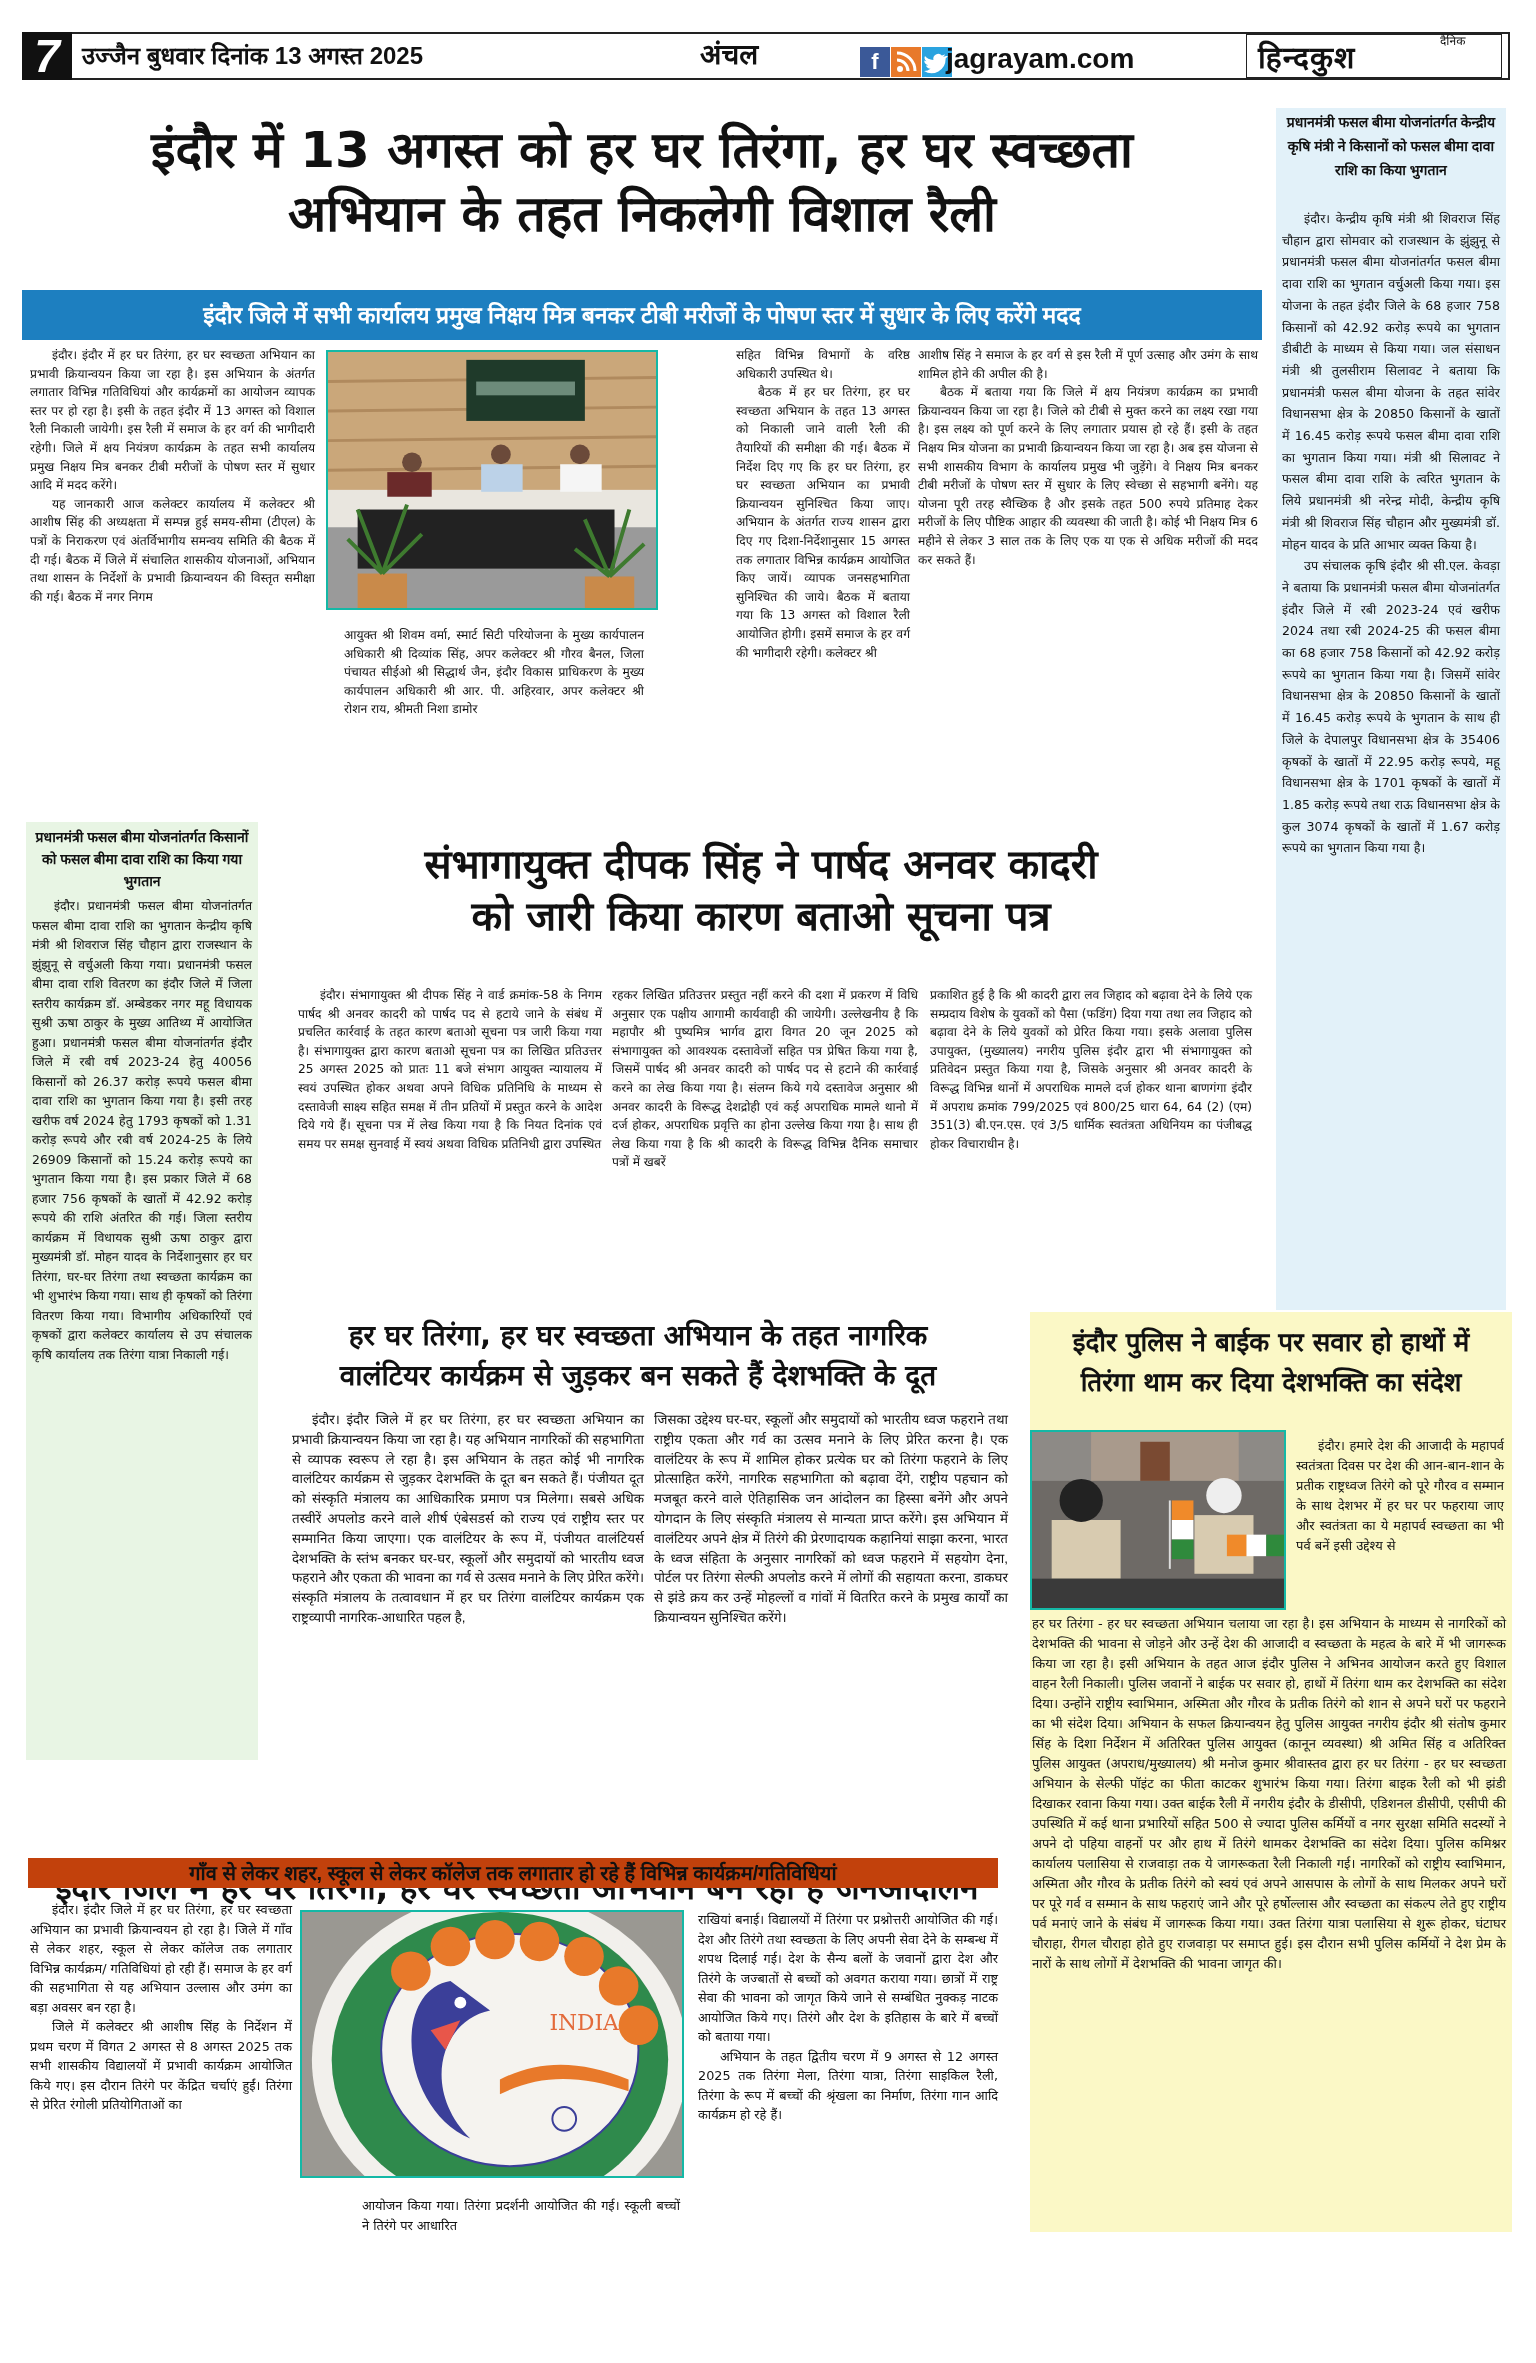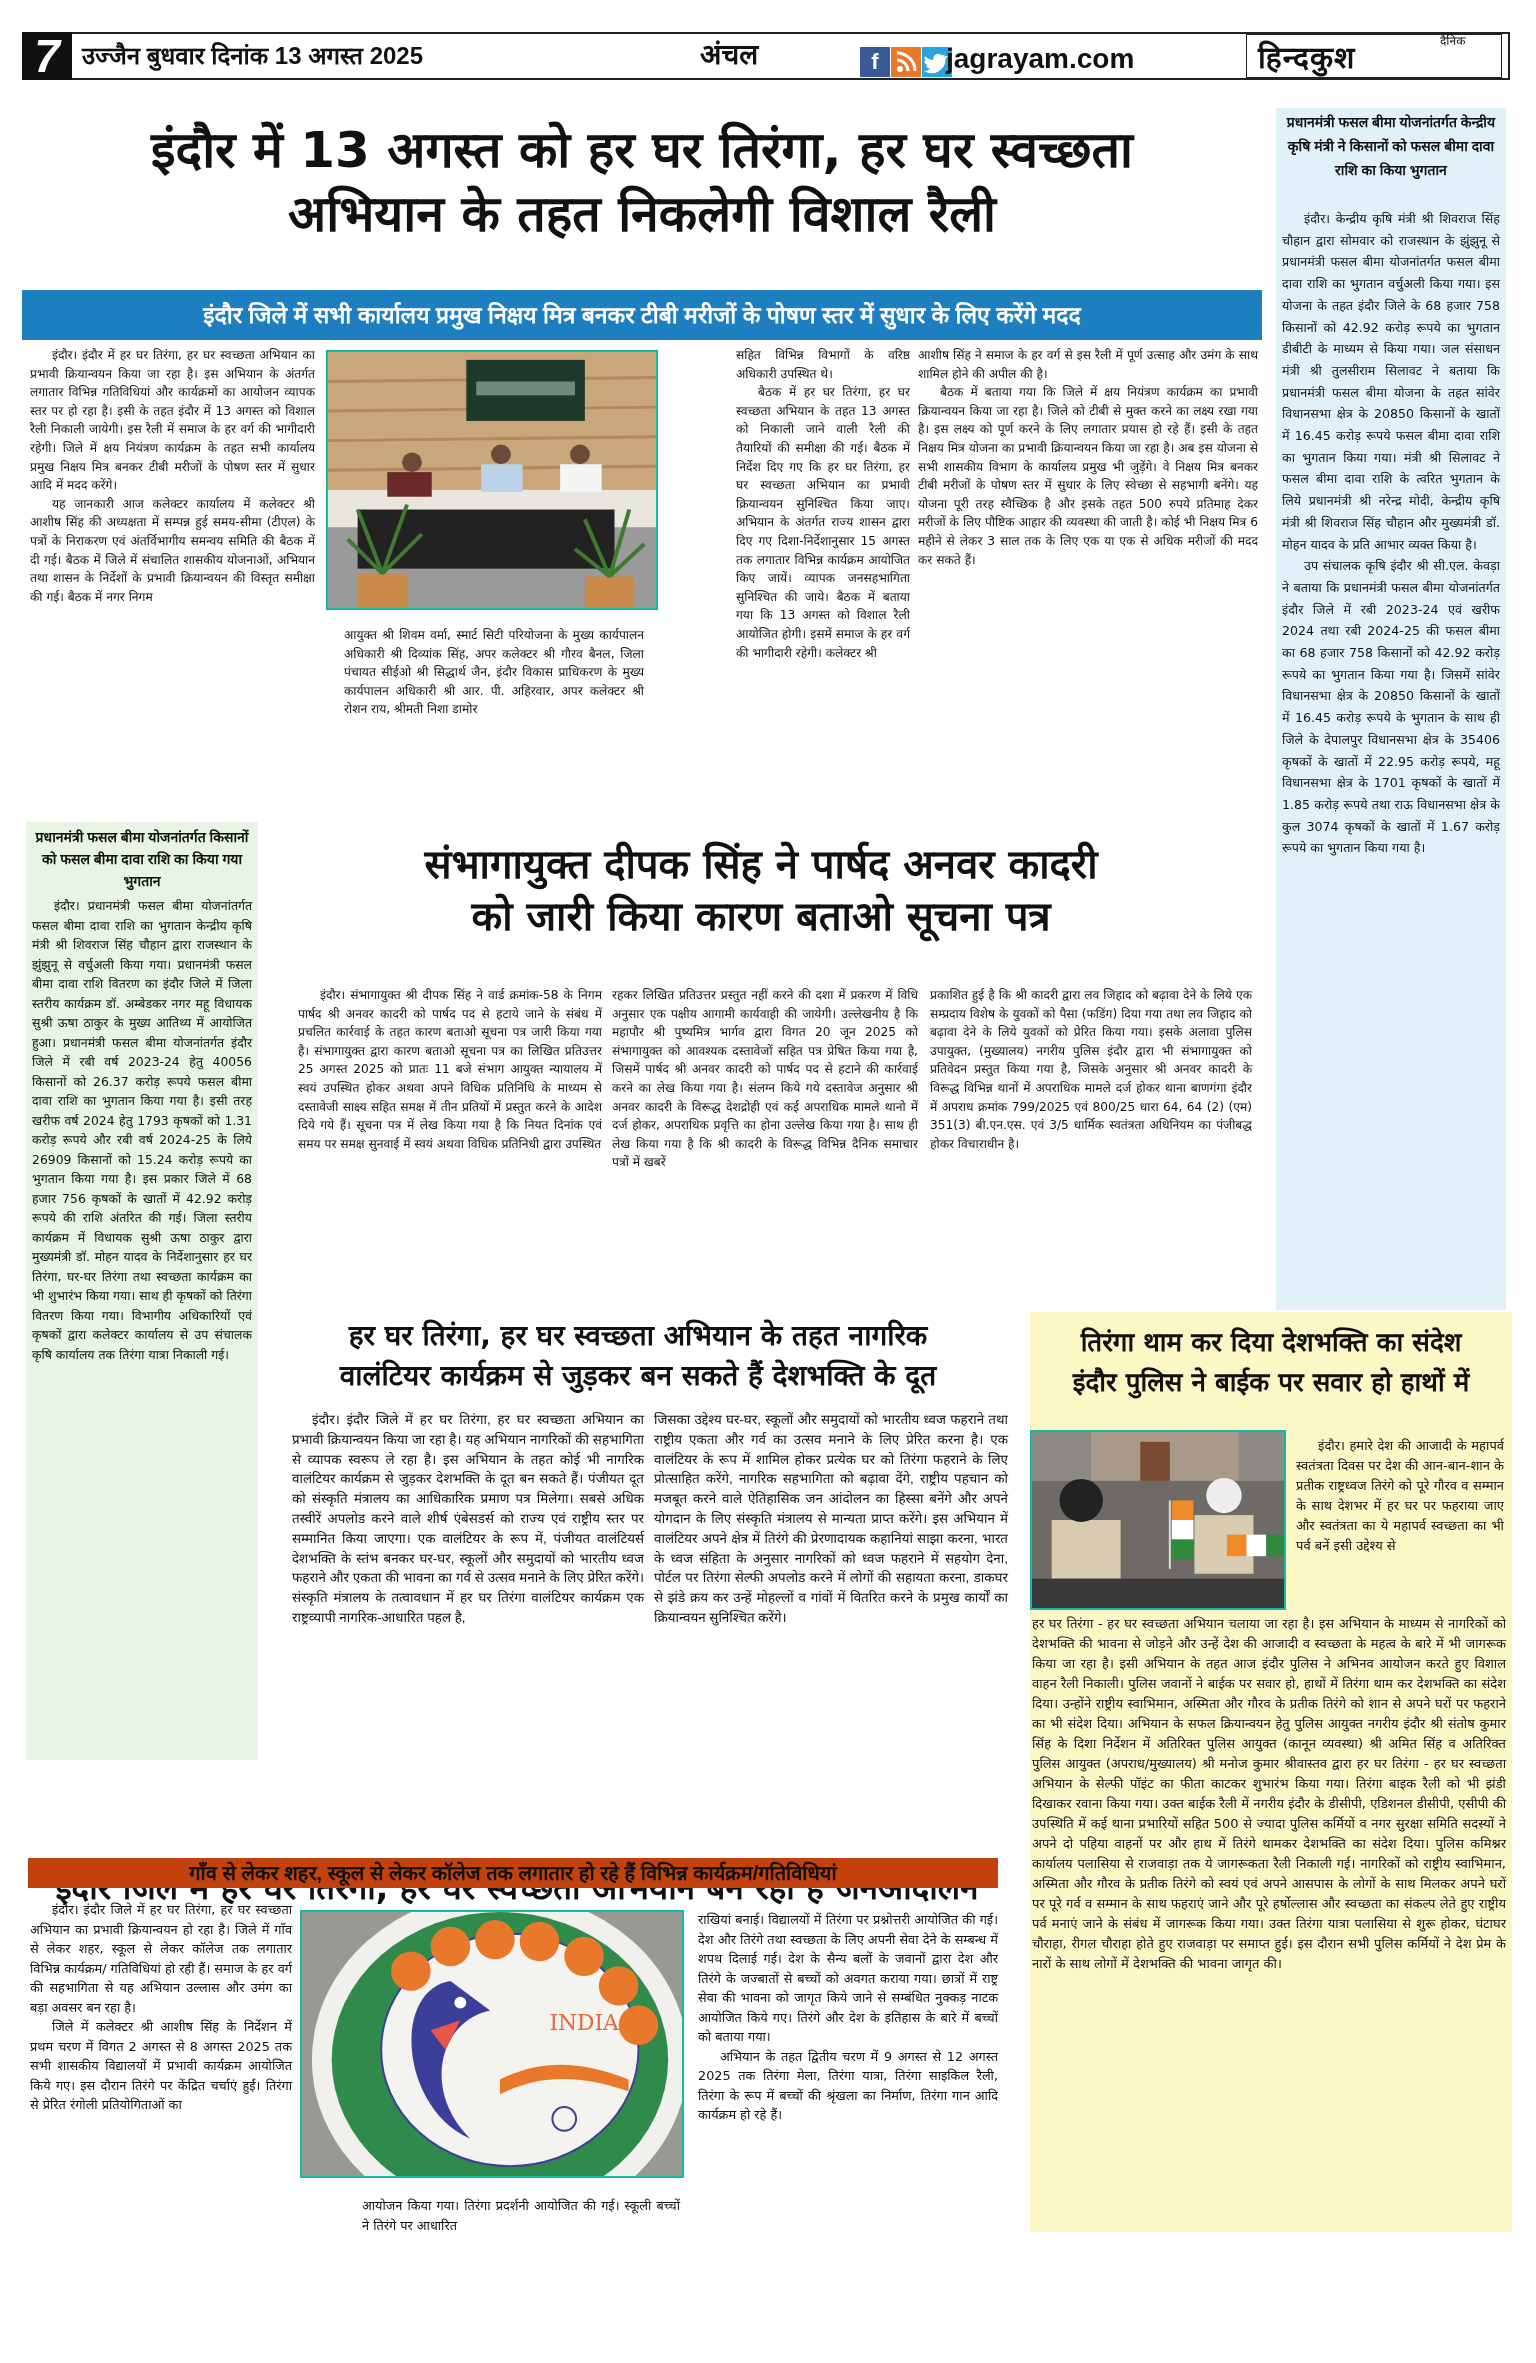--- a/index.html
+++ b/index.html
@@ -151,22 +151,22 @@
 </div>
 <div class="abs cond" style="left:292px;top:1410px;width:352px;">
   <p>इंदौर। इंदौर जिले में हर घर तिरंगा, हर घर स्वच्छता अभियान का प्रभावी क्रियान्वयन किया जा रहा है। यह अभियान नागरिकों की सहभागिता से व्यापक स्वरूप ले रहा है। इस अभियान के तहत कोई भी नागरिक वालंटियर कार्यक्रम से जुड़कर देशभक्ति के दूत बन सकते हैं। पंजीयत दूत को संस्कृति मंत्रालय का आधिकारिक प्रमाण पत्र मिलेगा। सबसे अधिक तस्वीरें अपलोड करने वाले शीर्ष एंबेसडर्स को राज्य एवं राष्ट्रीय स्तर पर सम्मानित किया जाएगा। एक वालंटियर के रूप में, पंजीयत वालंटियर्स देशभक्ति के स्तंभ बनकर घर-घर, स्कूलों और समुदायों को भारतीय ध्वज फहराने और एकता की भावना का गर्व से उत्सव मनाने के लिए प्रेरित करेंगे। संस्कृति मंत्रालय के तत्वावधान में हर घर तिरंगा वालंटियर कार्यक्रम एक राष्ट्रव्यापी नागरिक-आधारित पहल है,</p>
 </div>
 <div class="abs cond" style="left:654px;top:1410px;width:354px;">
   <p style="text-indent:0;">जिसका उद्देश्य घर-घर, स्कूलों और समुदायों को भारतीय ध्वज फहराने तथा राष्ट्रीय एकता और गर्व का उत्सव मनाने के लिए प्रेरित करना है। एक वालंटियर के रूप में शामिल होकर प्रत्येक घर को तिरंगा फहराने के लिए प्रोत्साहित करेंगे, नागरिक सहभागिता को बढ़ावा देंगे, राष्ट्रीय पहचान को मजबूत करने वाले ऐतिहासिक जन आंदोलन का हिस्सा बनेंगे और अपने योगदान के लिए संस्कृति मंत्रालय से मान्यता प्राप्त करेंगे। इस अभियान में वालंटियर अपने क्षेत्र में तिरंगे की प्रेरणादायक कहानियां साझा करना, भारत के ध्वज संहिता के अनुसार नागरिकों को ध्वज फहराने में सहयोग देना, पोर्टल पर तिरंगा सेल्फी अपलोड करने में लोगों की सहायता करना, डाकघर से झंडे क्रय कर उन्हें मोहल्लों व गांवों में वितरित करने के प्रमुख कार्यों का क्रियान्वयन सुनिश्चित करेंगे।</p>
 </div>
 
 <div class="abs police-box"></div>
 <div class="abs headline" style="left:1030px;top:1322px;width:482px;font-size:26px;line-height:40px;">
+  <div>इंदौर पुलिस ने बाईक पर सवार हो हाथों में</div>
   <div>तिरंगा थाम कर दिया देशभक्ति का संदेश</div>
-  <div>इंदौर पुलिस ने बाईक पर सवार हो हाथों में</div>
 </div>
 <div class="abs photo" style="left:1030px;top:1430px;width:256px;height:180px;">
   <svg width="100%" height="100%" viewBox="0 0 256 180" preserveAspectRatio="none">
     <rect width="256" height="180" fill="#8d8a86"></rect>
     <rect x="60" y="0" width="150" height="50" fill="#a99a8c"></rect>
     <rect x="110" y="10" width="30" height="40" fill="#7a4a32"></rect>
     <rect x="0" y="50" width="256" height="130" fill="#6e6a66"></rect>
     <rect x="20" y="90" width="70" height="60" fill="#d8cbb0"></rect>
       <circle cx="50" cy="70" r="22" fill="#222"></circle>
     <rect x="165" y="85" width="60" height="60" fill="#d8cbb0"></rect>

